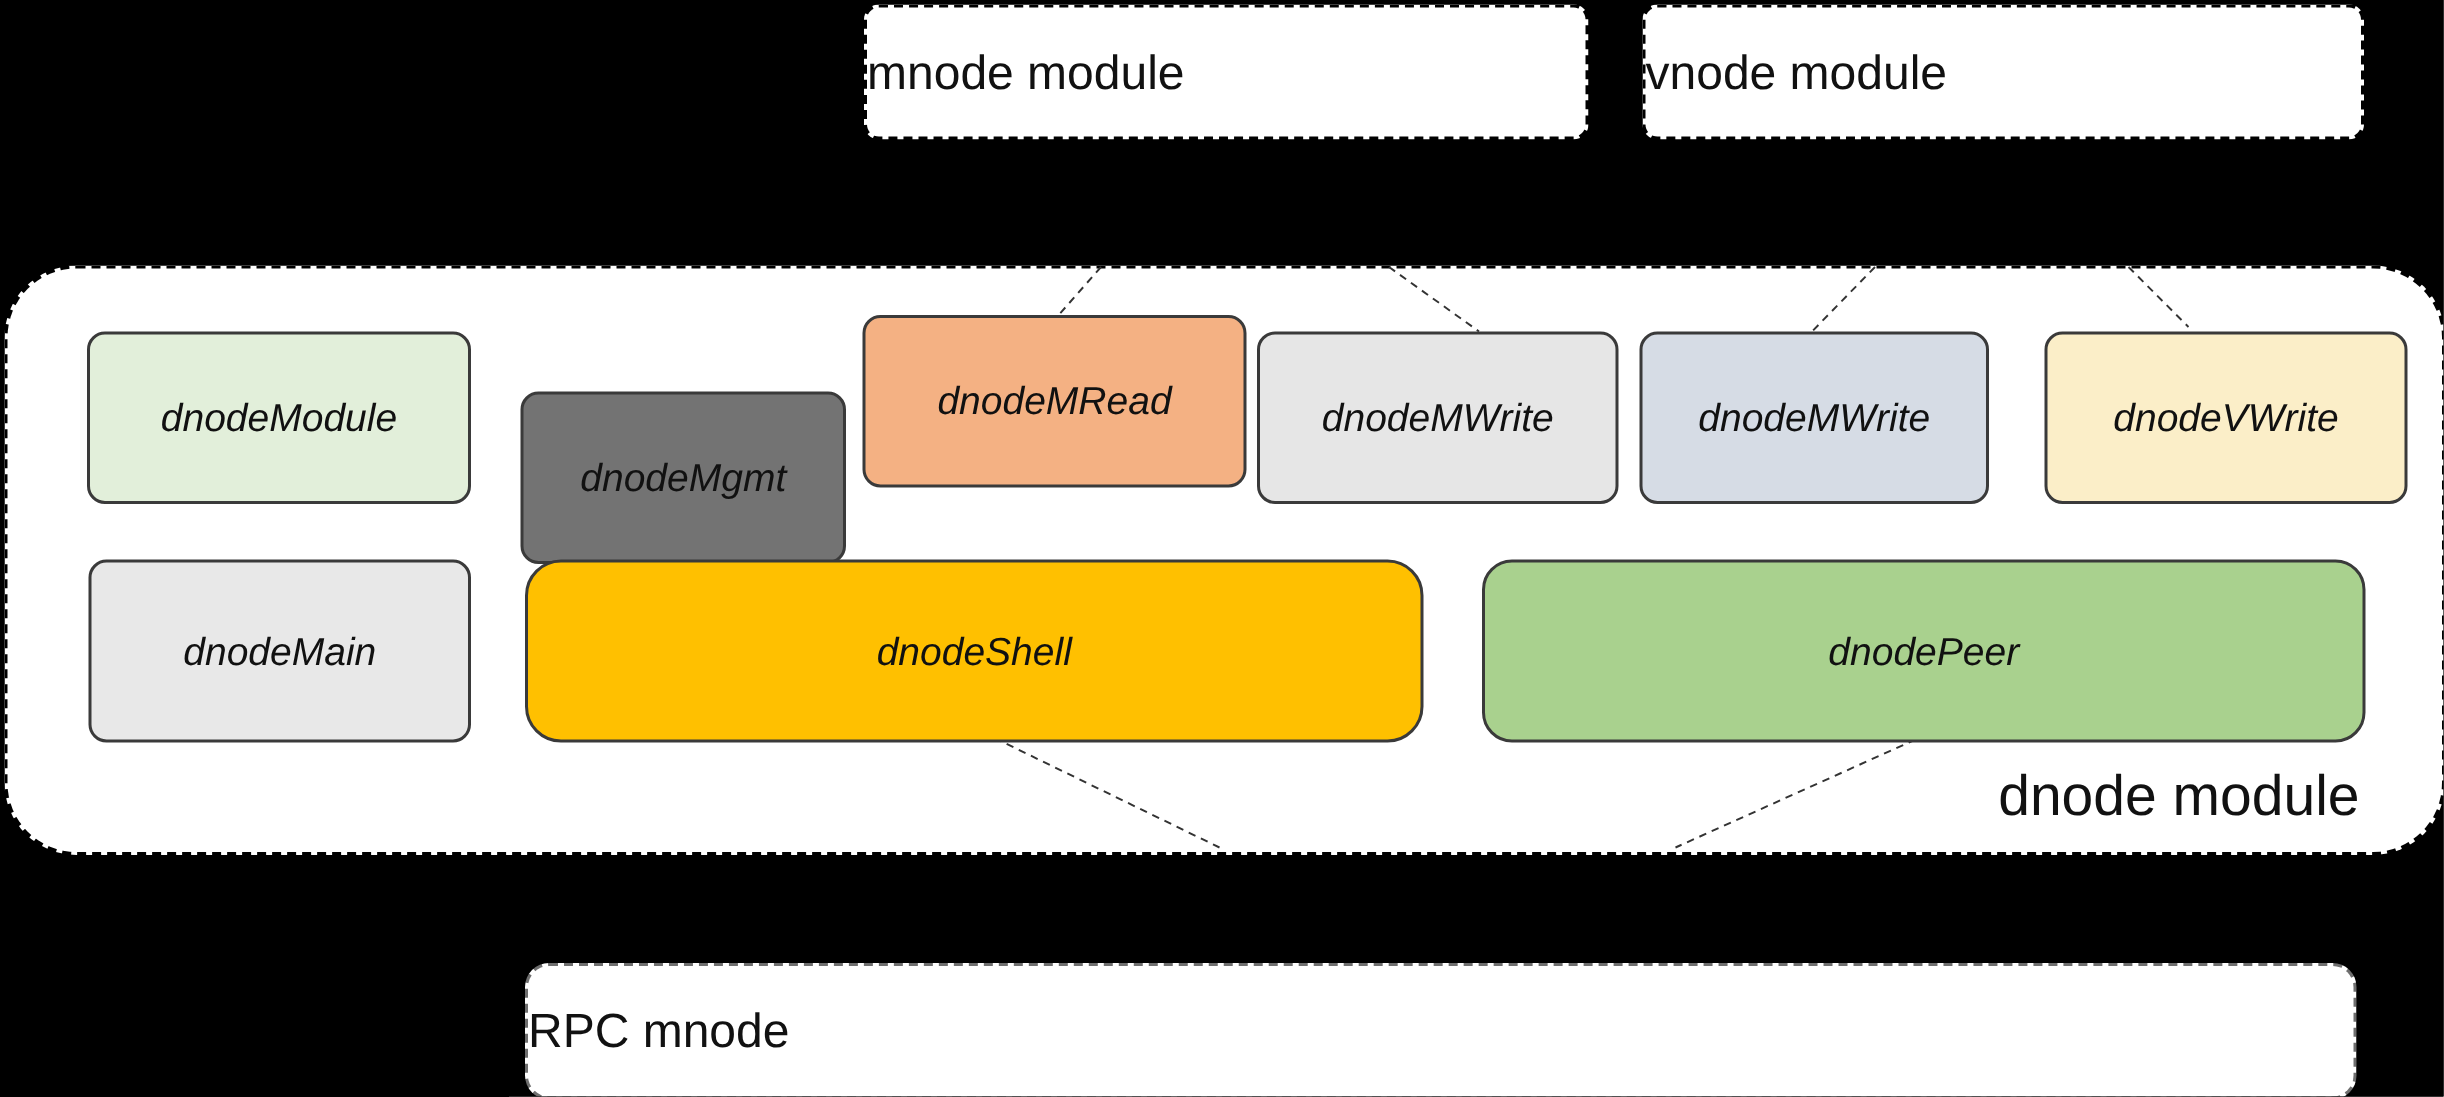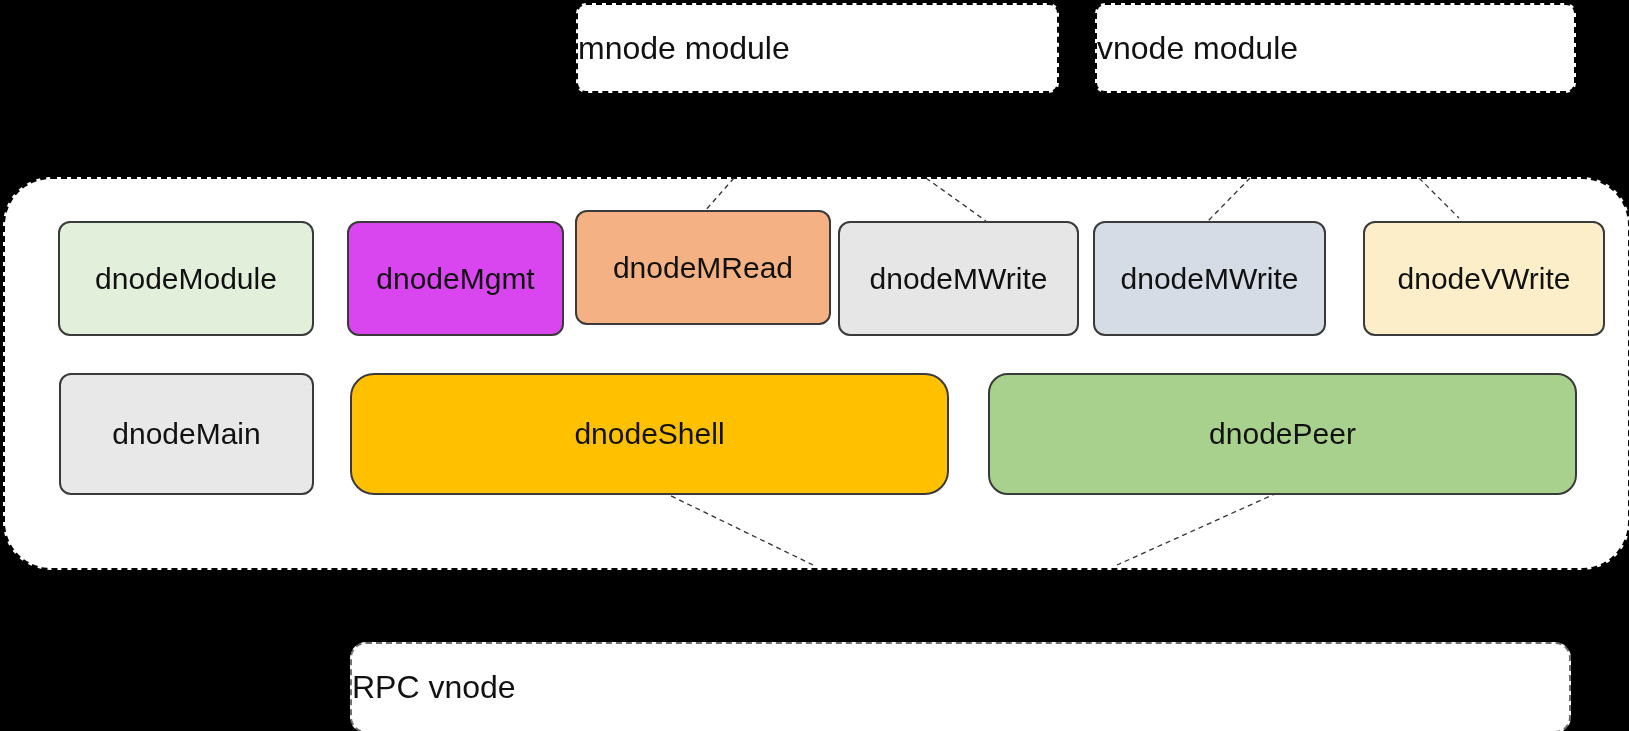--- a/index.html
+++ b/index.html
@@ -16,21 +16,21 @@
   
   #dnode-container{position:absolute;left:3px;top:177px;width:1623px;height:389px;
                    background:#fff;border:2px dashed #000;border-radius:48px;z-index:1;}
   #dnode-label{position:absolute;right:56px;top:510px;font-size:38px;z-index:3;}
 
   
   #wires{position:absolute;left:0;top:0;width:1629px;height:731px;z-index:2;pointer-events:none;}
 
   
   .node{position:absolute;border:2px solid #3a3a3a;border-radius:12px;
-        display:flex;align-items:center;justify-content:center;font-size:30px;z-index:3;}
+        display:flex;align-items:center;justify-content:center;font-size:26px;z-index:3;font-style:italic;}
   #b-module{left:58px; top:221px;width:252px;height:111px;}
   #b-mgmt  {left:347px;top:221px;width:213px;height:111px;}
   #b-mread {left:575px;top:210px;width:252px;height:111px;align-items:center;}
   #b-mwrite{left:838px;top:221px;width:237px;height:111px;}
   #b-vread {left:1093px;top:221px;width:229px;height:111px;}
   #b-vwrite{left:1335px;top:221px;width:238px;height:111px;}
   #b-main  {left:59px; top:373px;width:251px;height:118px;}
   #b-shell {left:350px;top:373px;width:595px;height:118px;border-radius:24px;}
   #b-peer  {left:988px;top:373px;width:585px;height:118px;border-radius:20px;}
 </style>
@@ -54,21 +54,21 @@
       <line x1="926" y1="178" x2="986" y2="221" stroke="#333333" stroke-width="1.3" stroke-dasharray="5 4"></line>
       <line x1="1250" y1="178" x2="1208" y2="221" stroke="#333333" stroke-width="1.3" stroke-dasharray="5 4"></line>
       <line x1="1419" y1="178" x2="1459" y2="218" stroke="#333333" stroke-width="1.3" stroke-dasharray="5 4"></line>
       <line x1="663" y1="492" x2="813" y2="565" stroke="#333333" stroke-width="1.3" stroke-dasharray="5 4"></line>
       <line x1="1277" y1="493" x2="1117" y2="565" stroke="#333333" stroke-width="1.3" stroke-dasharray="5 4"></line>
     </svg>
 
   <div class="node" id="b-module" style="background-color: rgb(226, 239, 218);">
     <span>dnodeModule</span>
   </div>
-  <div class="node" id="b-mgmt" style="background-color: #d946ef;">
+  <div class="node" id="b-mgmt" style="background-color: #737373; margin-top: 40px;">
     <span>dnodeMgmt</span>
   </div>
   <div class="node" id="b-mread" style="background-color: rgb(244, 177, 131);">
     <span>dnodeMRead</span>
   </div>
   <div class="node" id="b-mwrite" style="background-color: rgb(230, 230, 230);">
     <span>dnodeMWrite</span>
   </div>
   <div class="node" id="b-vread" style="background-color: rgb(214, 220, 229);">
     <span>dnodeMWrite</span>
@@ -80,18 +80,19 @@
   <div class="node" id="b-main" style="background-color: rgb(232, 232, 232);">
     <span>dnodeMain</span>
   </div>
   <div class="node" id="b-shell" style="background-color: rgb(255, 192, 0);">
     <span>dnodeShell</span>
   </div>
   <div class="node" id="b-peer" style="background-color: rgb(169, 209, 142);">
     <span>dnodePeer</span>
   </div>
 
+  <div id="dnode-label">dnode module</div>
 
   <div class="module-box" id="rpc">
-    <span>RPC vnode</span>
+    <span>RPC mnode</span>
   </div>
 
 </div>
 
 </body></html>

